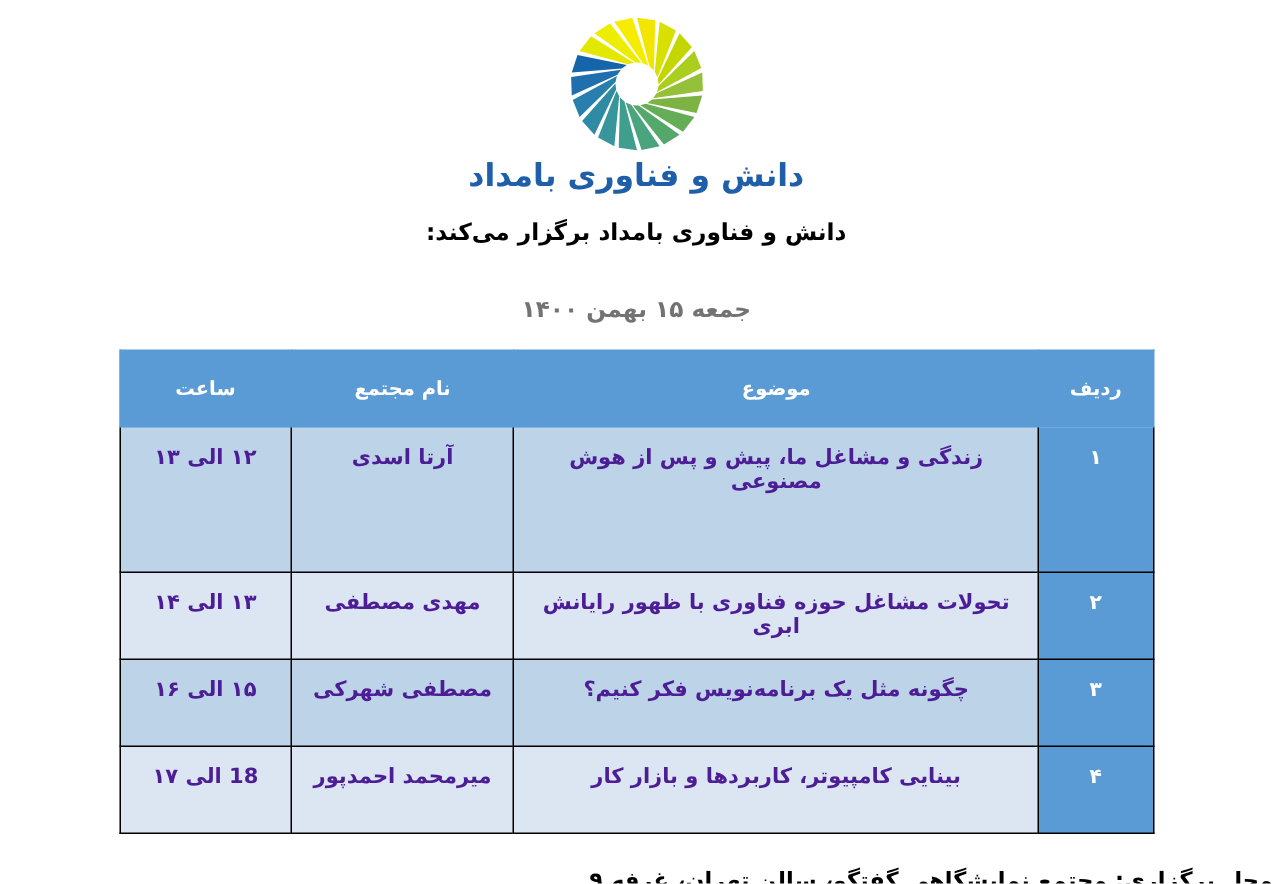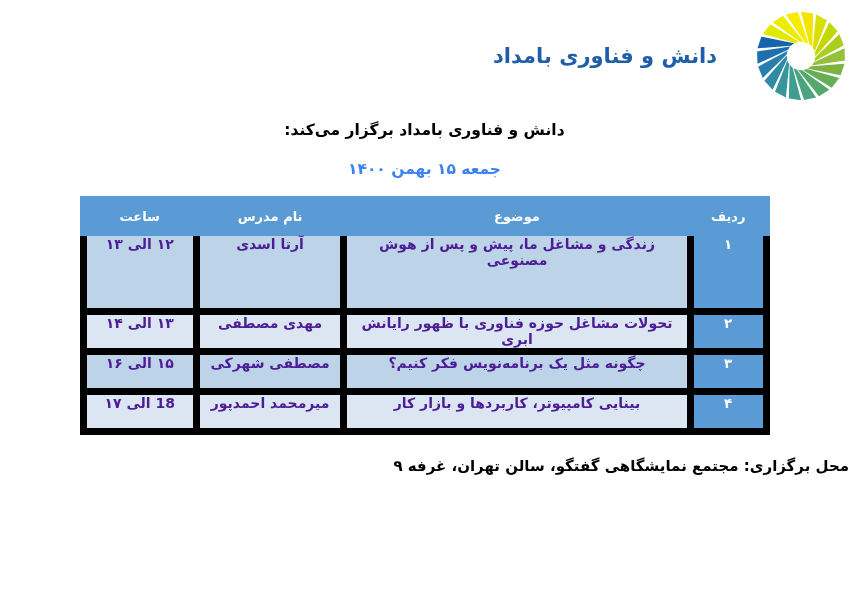--- a/index.html
+++ b/index.html
@@ -15,22 +15,22 @@
     font-family: "DejaVu Sans", "Liberation Sans", sans-serif;
     color: #000000;
     direction: rtl;
   }
 
   
   .logo-block {
     width: 100%;
     padding-top: 8px;
     display: flex;
+    flex-direction: column;
     align-items: center;
-    gap: 36px;
   }
   .logo-mark {
     width: 96px;
     height: 96px;
     display: block;
   }
   .logo-word {
     margin-top: 2px;
     font-size: 21px;
     font-weight: bold;
@@ -64,40 +64,40 @@
   .line-title {
     font-size: 19px;
     font-weight: bold;
     color: #000000;
     margin-top: 17px;
     line-height: 1.4;
   }
   .line-date {
     font-size: 15.5px;
     font-weight: bold;
-    color: #3b82f6;
-    margin-top: 17px;
+    color: #737373;
+    margin-top: 29px;
     line-height: 1.4;
   }
 
   
   .table-wrap {
     width: 690px;
     margin: 16px auto 0 auto;
   }
   table.schedule {
     width: 690px;
     border-collapse: collapse;
     table-layout: fixed;
     direction: rtl;
   }
   table.schedule th,
   table.schedule td {
-    border: 7px solid #000000;
-    padding: 0;
+    border: 1px solid #000000;
+    padding: 12px;
     vertical-align: top;
   }
   table.schedule thead th {
     background: #5b9bd5;
     color: #ffffff;
     font-size: 13px;
     font-weight: bold;
     height: 26px;
     text-align: center;
     vertical-align: middle;
@@ -185,21 +185,21 @@
     <colgroup>
       <col class="col-num">
       <col class="col-topic">
       <col class="col-name">
       <col class="col-time">
     </colgroup>
     <thead>
       <tr>
         <th>ردیف</th>
         <th>موضوع</th>
-        <th>نام مدرس</th>
+        <th>نام مجتمع</th>
         <th>ساعت</th>
       </tr>
     </thead>
     <tbody id="schedule-body">
         <tr class="shade-dark row-tall">
           <td class="cell-num">۱</td>
           <td class="cell-topic">زندگی و مشاغل ما، پیش و پس از هوش مصنوعی</td>
           <td class="cell-name">آرتا اسدی</td>
           <td class="cell-time">۱۲ الی ۱۳</td>
         </tr>

